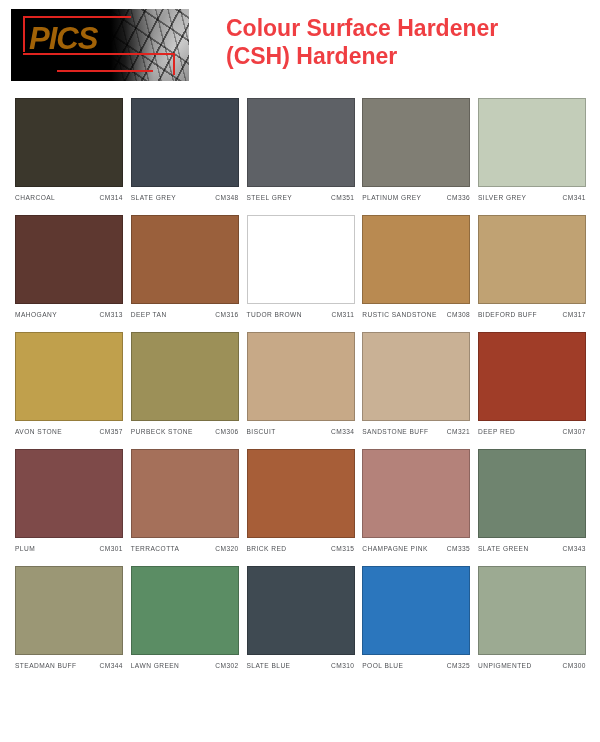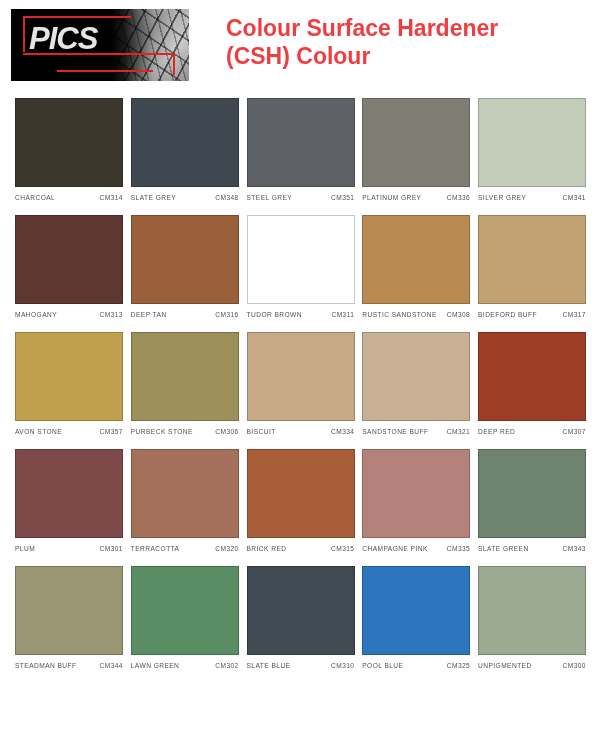--- a/index.html
+++ b/index.html
@@ -51,21 +51,21 @@
       linear-gradient(to right, #000000 0%, rgba(0,0,0,0.85) 18%, rgba(0,0,0,0.15) 55%, rgba(0,0,0,0) 80%),
       repeating-linear-gradient(118deg, rgba(0,0,0,0.55) 0px, rgba(0,0,0,0.55) 1.5px, rgba(255,255,255,0) 2px, rgba(255,255,255,0) 15px),
       repeating-linear-gradient(34deg, rgba(0,0,0,0.45) 0px, rgba(0,0,0,0.45) 1.5px, rgba(255,255,255,0) 2px, rgba(255,255,255,0) 19px),
       repeating-linear-gradient(76deg, rgba(0,0,0,0.35) 0px, rgba(0,0,0,0.35) 1px, rgba(255,255,255,0) 1.6px, rgba(255,255,255,0) 12px),
       linear-gradient(135deg, #d8d8d8 0%, #a9a9a9 40%, #c9c9c9 70%, #8f8f8f 100%);
   }
   .logo-text {
     position: absolute;
     left: 18px;
     top: 12px;
-    color: #e5e5e5;
+    color: #a16207;
     font-size: 31px;
     font-weight: bold;
     font-style: italic;
     letter-spacing: -1px;
     font-family: "Liberation Sans", sans-serif;
     text-shadow: 1px 1px 0 #000;
     z-index: 3;
   }
   .logo-line-top {
     position: absolute;
@@ -149,21 +149,21 @@
   <div class="header">
     <div class="logo">
       <div class="logo-stone"></div>
       <div class="logo-line-top"></div>
       <div class="logo-line-mid"></div>
       <div class="logo-line-bot"></div>
       <div class="logo-text">PICS</div>
     </div>
     <div class="title">
       <div>Colour Surface Hardener</div>
-      <div>(CSH) Colour</div>
+      <div>(CSH) Hardener</div>
     </div>
   </div>
 
   <div class="grid" id="swatch-grid">
       <div class="row">
         <div class="cell">
           <div class="chip" style="background: rgb(59, 55, 44);"></div>
           <div class="caption">
             <span class="cap-name">CHARCOAL</span>
             <span class="cap-code">CM314</span>

